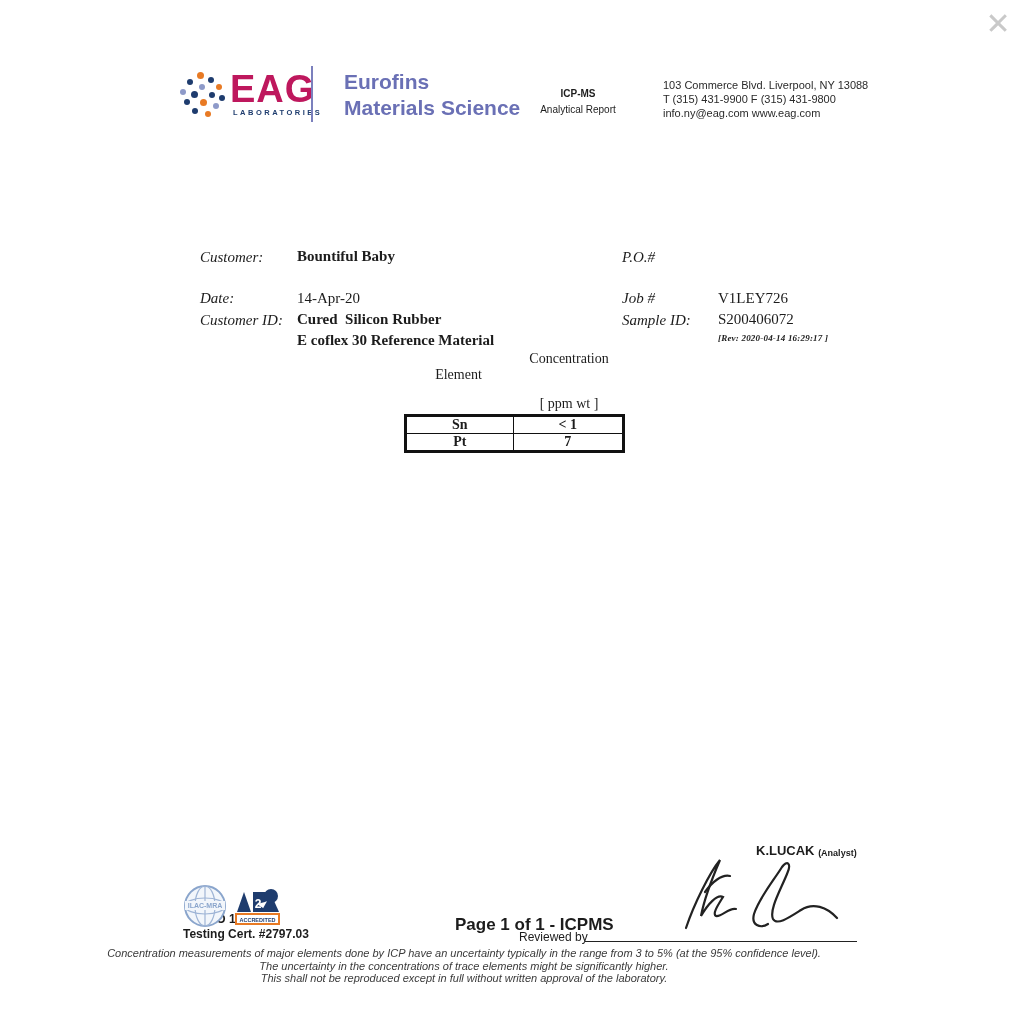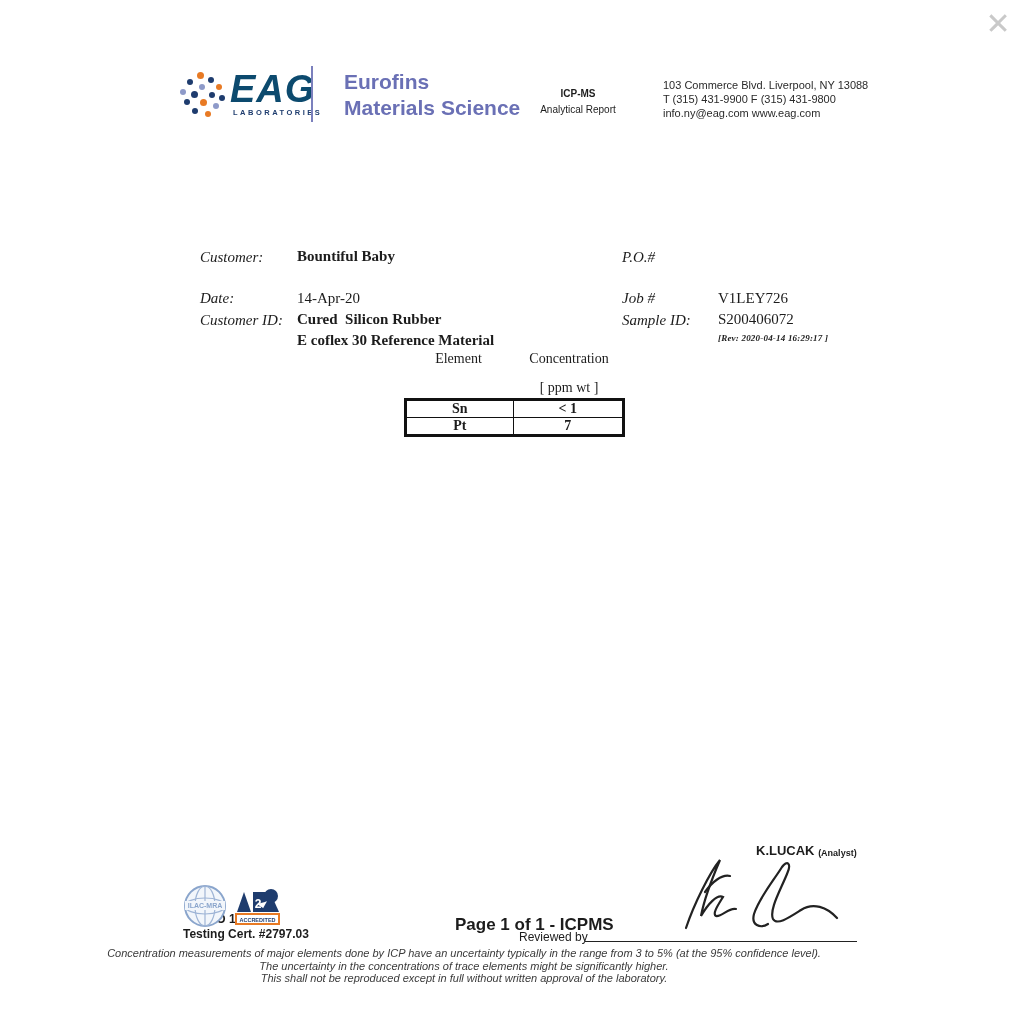--- a/index.html
+++ b/index.html
@@ -9,21 +9,21 @@
 
   
   .close-x { position:absolute; right:10px; top:8px; width:32px; height:32px;
     font-size:30px; line-height:32px; text-align:center; color:#c9c9c9; cursor:pointer;
     font-weight:300; }
 
   
   .logo-dots { position:absolute; left:180px; top:72px; width:46px; height:48px; }
   .dot { position:absolute; border-radius:50%; }
   .eag-word { position:absolute; left:230px; top:70px; font-size:38px; font-weight:bold;
-    color:#0c4a6e; letter-spacing:1px; line-height:38px;font-style:italic; }
+    color:#be185d; letter-spacing:1px; line-height:38px; }
   .eag-sub { position:absolute; left:233px; top:108px; font-size:7.5px; font-weight:bold;
     color:#1e3c6e; letter-spacing:2.5px; }
   .logo-divider { position:absolute; left:311px; top:66px; width:2px; height:56px; background:#7b80bd; }
   .eurofins { position:absolute; left:327px; top:69px; color:#6a70b5; font-weight:bold;
     font-size:21px; line-height:26px;margin-left:17px; }
   .report-type { position:absolute; left:498px; top:86px; width:160px; text-align:center;
     font-size:10px; line-height:16px; }
   .report-type .b { font-weight:bold; }
   .contact { position:absolute; left:663px; top:78px; font-size:11px; line-height:14px; color:#2a2a2a; }
 
@@ -31,21 +31,21 @@
   .serif { font-family:"Liberation Serif", serif; }
   .lbl { font-style:italic; font-size:15px; }
   .val { font-size:15px; }
   .bold { font-weight:bold; }
   .rev { font-size:9px; font-weight:bold; font-style:italic; letter-spacing:0.2px; }
 
   
   .results-wrap { position:absolute; left:404px; top:351px; width:221px;
     font-family:"Liberation Serif", serif; font-size:14px; }
   .res-head { display:flex; text-align:center; }
-  .res-head .c1 { width:109px; }
+  .res-head .c1 { width:109px;margin-top:16px; }
   .res-head .c2 { width:112px; }
   .res-units { display:flex; text-align:center; margin-top:1px; }
   .res-units .c1 { width:109px; }
   .res-units .c2 { width:112px;margin-top:12px; }
   table.results { border-collapse:collapse; width:221px; margin-top:2px;
     border:3px solid #111; }
   table.results td { border:1px solid #111; text-align:center; height:18px;
     font-size:14px; padding:0;font-weight:bold; }
   table.results td.c1 { width:109px; }
   table.results td.c2 { width:112px; }

